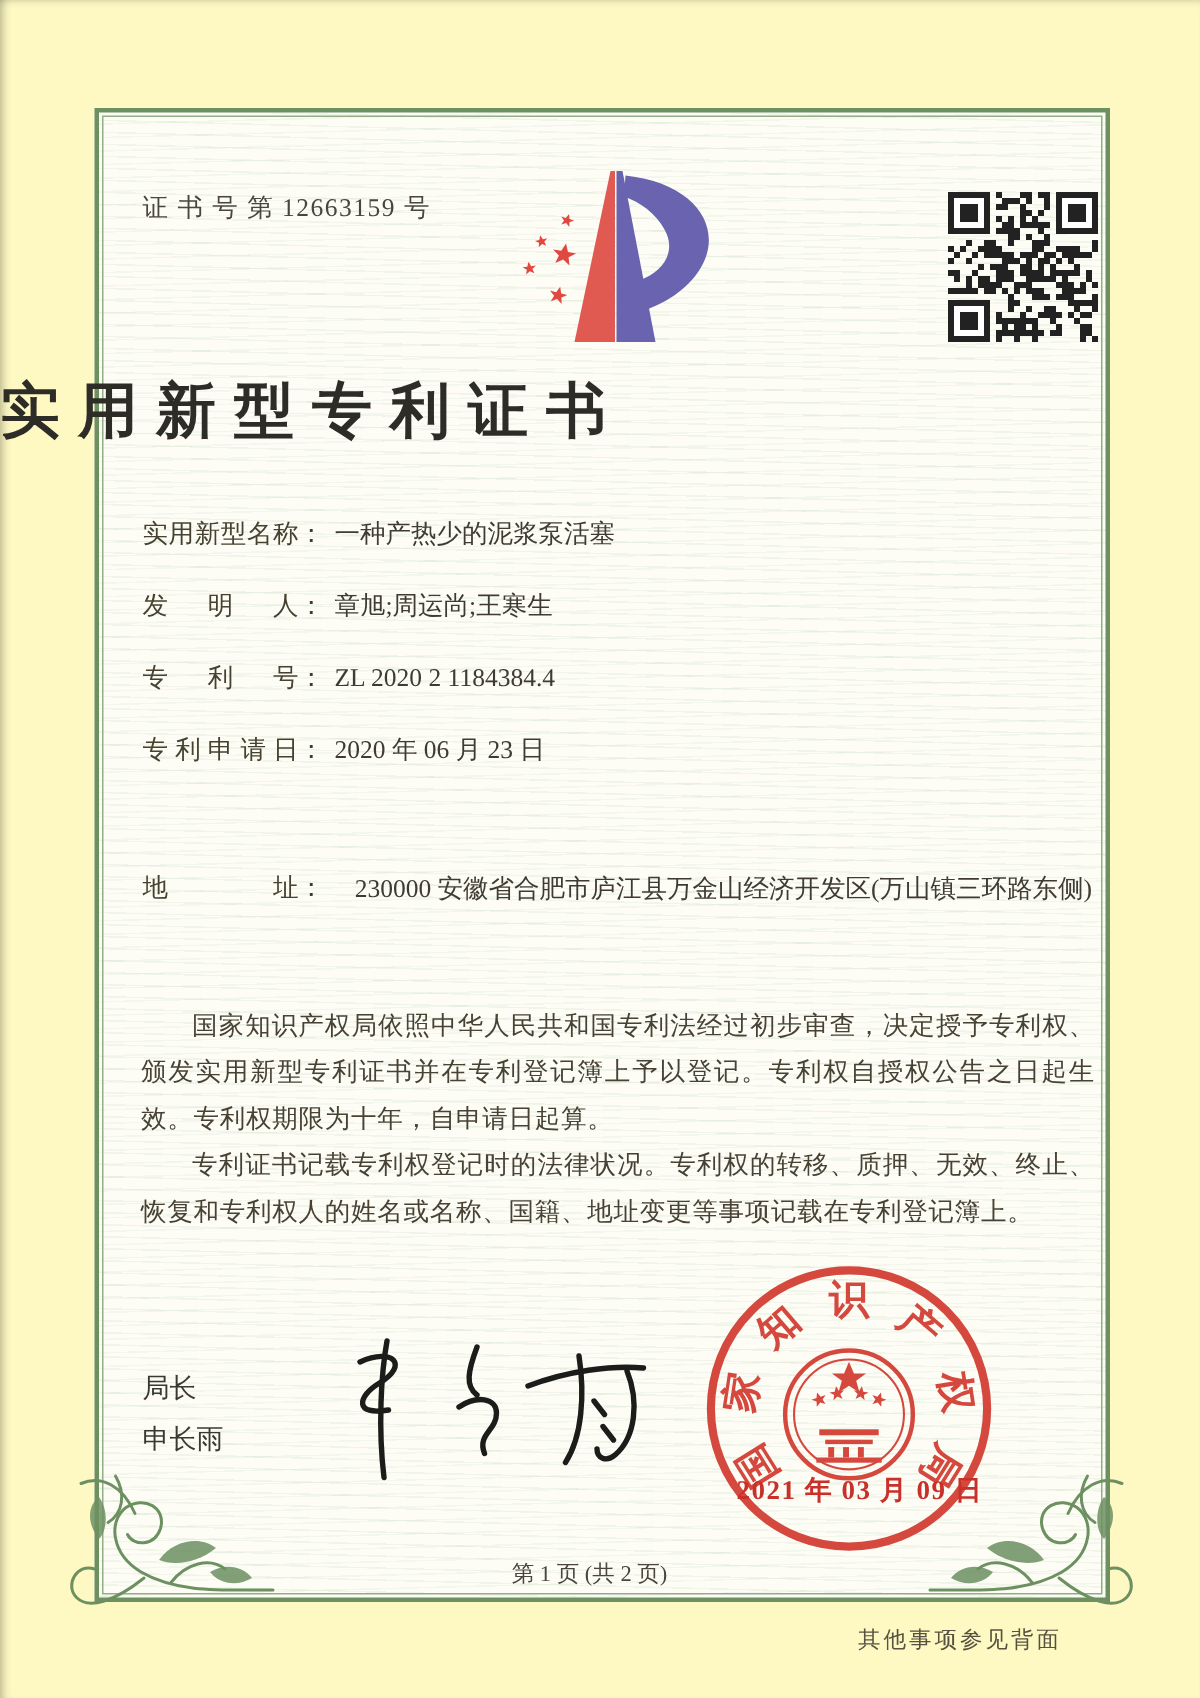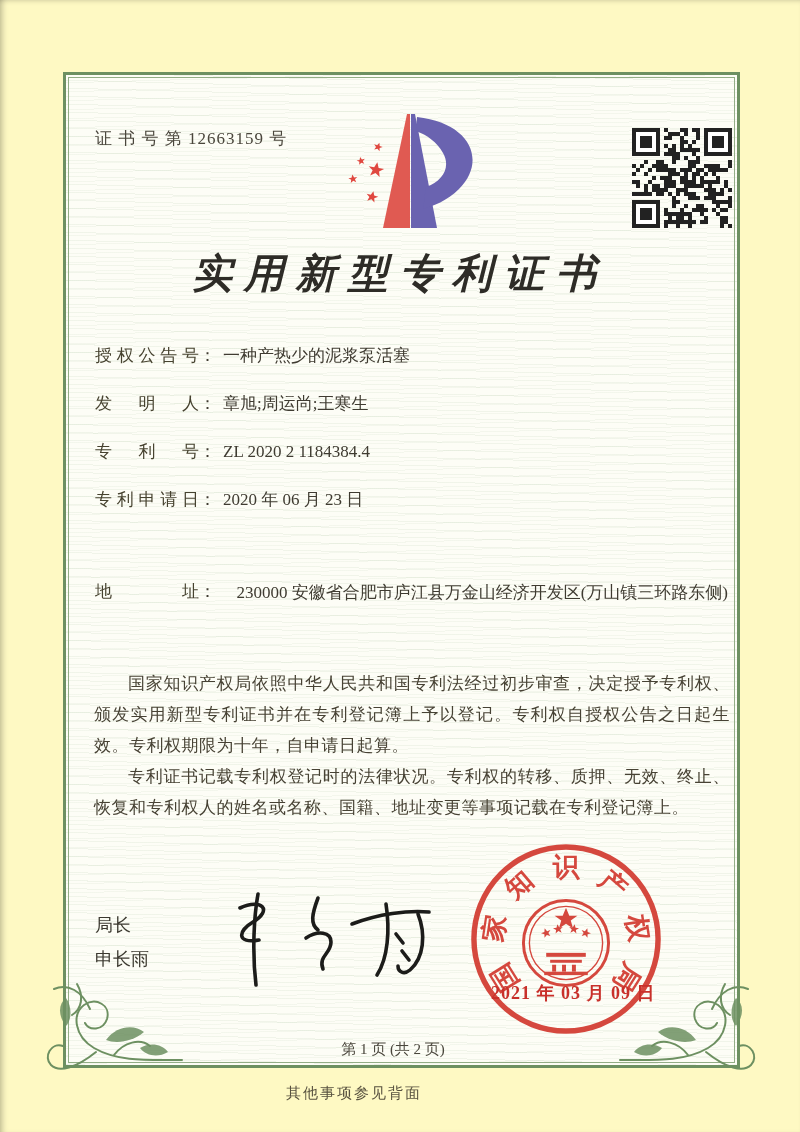--- a/index.html
+++ b/index.html
@@ -8,40 +8,40 @@
          box-shadow:inset 6px 0 6px -4px rgba(0,0,0,.25), inset 0 4px 5px -3px rgba(0,0,0,.15);}
   .frame{position:absolute;left:63px;top:72px;width:671px;height:990px;
          border:3px solid #6d9061;
          background:
            repeating-linear-gradient(1.5deg, rgba(150,180,140,.12) 0 1px, rgba(0,0,0,0) 1px 8px),
            repeating-linear-gradient(-1.5deg, rgba(150,180,140,.09) 0 1px, rgba(0,0,0,0) 1px 9px),
            #fdfdf6;}
   .frame::after{content:"";position:absolute;inset:2px;border:1px solid #93ad86;pointer-events:none;}
   .abs{position:absolute;}
   .cert-no{left:95px;top:127px;font-size:17px;letter-spacing:1px;color:#4a463c;}
-  .title{left:0;top:246px;width:800px;text-align:center;font-size:40px;font-weight:bold;
-         letter-spacing:12px;color:#2e2c27;font-style:italic;}
+  .title{left:0;top:246px;width:800px;text-align:left;font-size:40px;font-weight:bold;
+         letter-spacing:12px;color:#2e2c27;}
   .qr{left:632px;top:128px;width:100px;height:100px;}
   .logo{left:330px;top:108px;}
   .field-row{left:95px;font-size:17px;color:#3f3b31;white-space:nowrap;}
   .flabel{display:inline-block;width:104px;text-align:justify;text-align-last:justify;color:#46422f;}
   .fcolon{display:inline;}
   .fvalue{margin-left:7px;color:#3f3b31;text-align:right;}
   .fvalue.wrap{display:inline-block;white-space:normal;width:505px;vertical-align:top;line-height:25px;}
   .fvalue.fixedw{display:inline-block;width:196px;}
   .paras{left:94px;top:668px;width:636px;font-size:17px;line-height:31px;color:#474234;
          text-align:justify;letter-spacing:.5px;}
   .paras p{margin:0;text-indent:2em;}
   .signer{left:95px;top:908px;font-size:18px;line-height:34px;color:#3b382f;
           font-family:"Liberation Sans","DejaVu Sans",sans-serif;}
   .signature{left:205px;top:872px;}
   .seal{left:467px;top:840px;}
   .seal-date{left:491px;top:981px;font-size:18px;font-weight:bold;letter-spacing:1px;color:#c8302a;}
   .page-footer{left:17px;top:1040px;width:752px;text-align:center;font-size:15px;color:#4a463c;}
-  .back-note{left:0;top:1084px;width:708px;text-align:center;font-size:15px;color:#57513f;letter-spacing:2px;}
+  .back-note{left:0;top:1084px;width:708px;text-align:right;font-size:15px;color:#57513f;letter-spacing:2px;}
   .flourish{pointer-events:none;}
   .flourish.left{left:44px;top:978px;}
   .flourish.right{left:618px;top:978px;transform:scaleX(-1);}
 </style>
 </head>
 <body>
 
 <div class="sheet">
 
   <div class="frame abs"></div>
@@ -317,21 +317,21 @@
         <rect x="32" y="96" width="4" height="4" fill="#222"></rect>
         <rect x="44" y="96" width="4" height="4" fill="#222"></rect>
         <rect x="56" y="96" width="4" height="4" fill="#222"></rect>
         <rect x="88" y="96" width="4" height="4" fill="#222"></rect>
         <rect x="96" y="96" width="4" height="4" fill="#222"></rect>
       </svg></div>
 
   <div class="abs title">实用新型专利证书</div>
 
   <div class="abs field-row" style="top:344px">
-    <span class="flabel">授权公告号</span><span class="fcolon">：</span><span class="fvalue">一种产热少的泥浆泵活塞</span>
+    <span class="flabel">实用新型名称</span><span class="fcolon">：</span><span class="fvalue">一种产热少的泥浆泵活塞</span>
   </div>
   <div class="abs field-row" style="top:392px">
     <span class="flabel">发明人</span><span class="fcolon">：</span><span class="fvalue">章旭;周运尚;王寒生</span>
   </div>
   <div class="abs field-row" style="top:440px">
     <span class="flabel">专利号</span><span class="fcolon">：</span><span class="fvalue">ZL 2020 2 1184384.4</span>
   </div>
   <div class="abs field-row" style="top:488px">
     <span class="flabel">专利申请日</span><span class="fcolon">：</span><span class="fvalue">2020 年 06 月 23 日</span>
   </div>

